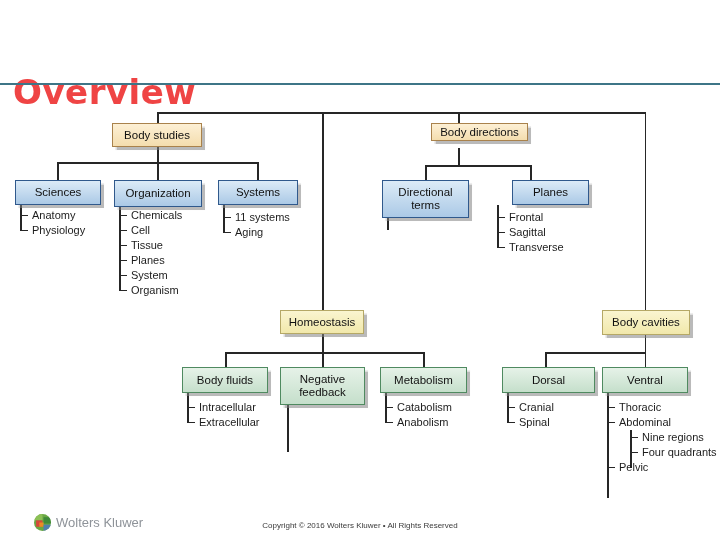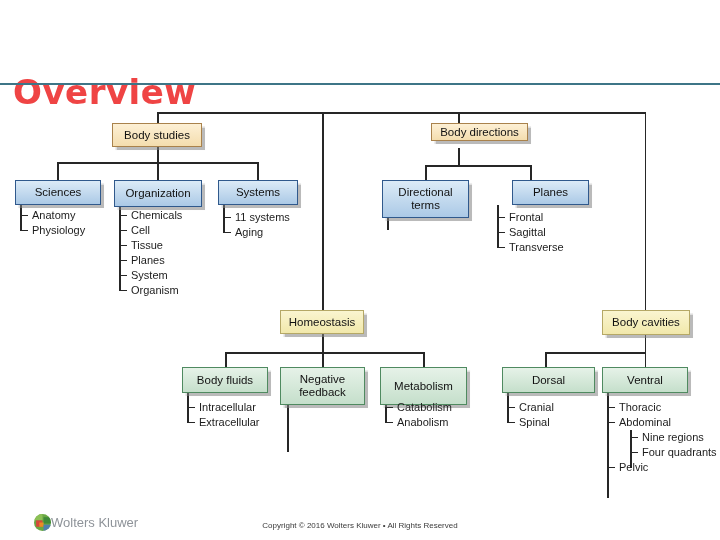--- a/index.html
+++ b/index.html
@@ -34,21 +34,21 @@
   
   .tlist { position:absolute; font-size:11px; line-height:15px; color:#1c1c1c; }
   .titem { position:relative; padding-left:12px; white-space:nowrap; }
   .titem::before {
     content:""; position:absolute; left:0; top:7px; width:8px; height:1.4px; background:#262626;
   }
   .wrap { white-space:normal; width:70px; padding-left:26px; text-indent:-14px; }
   .sub { margin-left:23px; }
 
   
-  .brand { position:absolute; left:34px; top:514px; display:flex; align-items:center; }
+  .brand { position:absolute; left:34px; top:514px; display:flex; align-items:center; gap:5px; }
   .brand-name { font-size:13px; color:#8e9399; }
   .copyright {
     position:absolute; left:0; top:521px; width:720px; text-align:center;
     font-size:8px; color:#3a3a3a;
   }
 </style>
 </head>
 <body>
 
 <div class="stage">
@@ -125,21 +125,21 @@
   <div class="box yellow" style="left:602px;top:310px;width:88px;height:25px">
     <span>Body cavities</span>
   </div>
 
   <div class="box green" style="left:182px;top:367px;width:86px;height:26px">
     <span>Body fluids</span>
   </div>
   <div class="box green" style="left:280px;top:367px;width:85px;height:38px">
     <span>Negative feedback</span>
   </div>
-  <div class="box green" style="left:380px;top:367px;width:87px;height:38px">
+  <div class="box green" style="left:380px;top:367px;width:87px;height:26px">
     <span>Metabolism</span>
   </div>
   <div class="box green" style="left:502px;top:367px;width:93px;height:26px">
     <span>Dorsal</span>
   </div>
   <div class="box green" style="left:602px;top:367px;width:86px;height:26px">
     <span>Ventral</span>
   </div>
 
   <div class="tlist" style="left:20px;top:208px">

